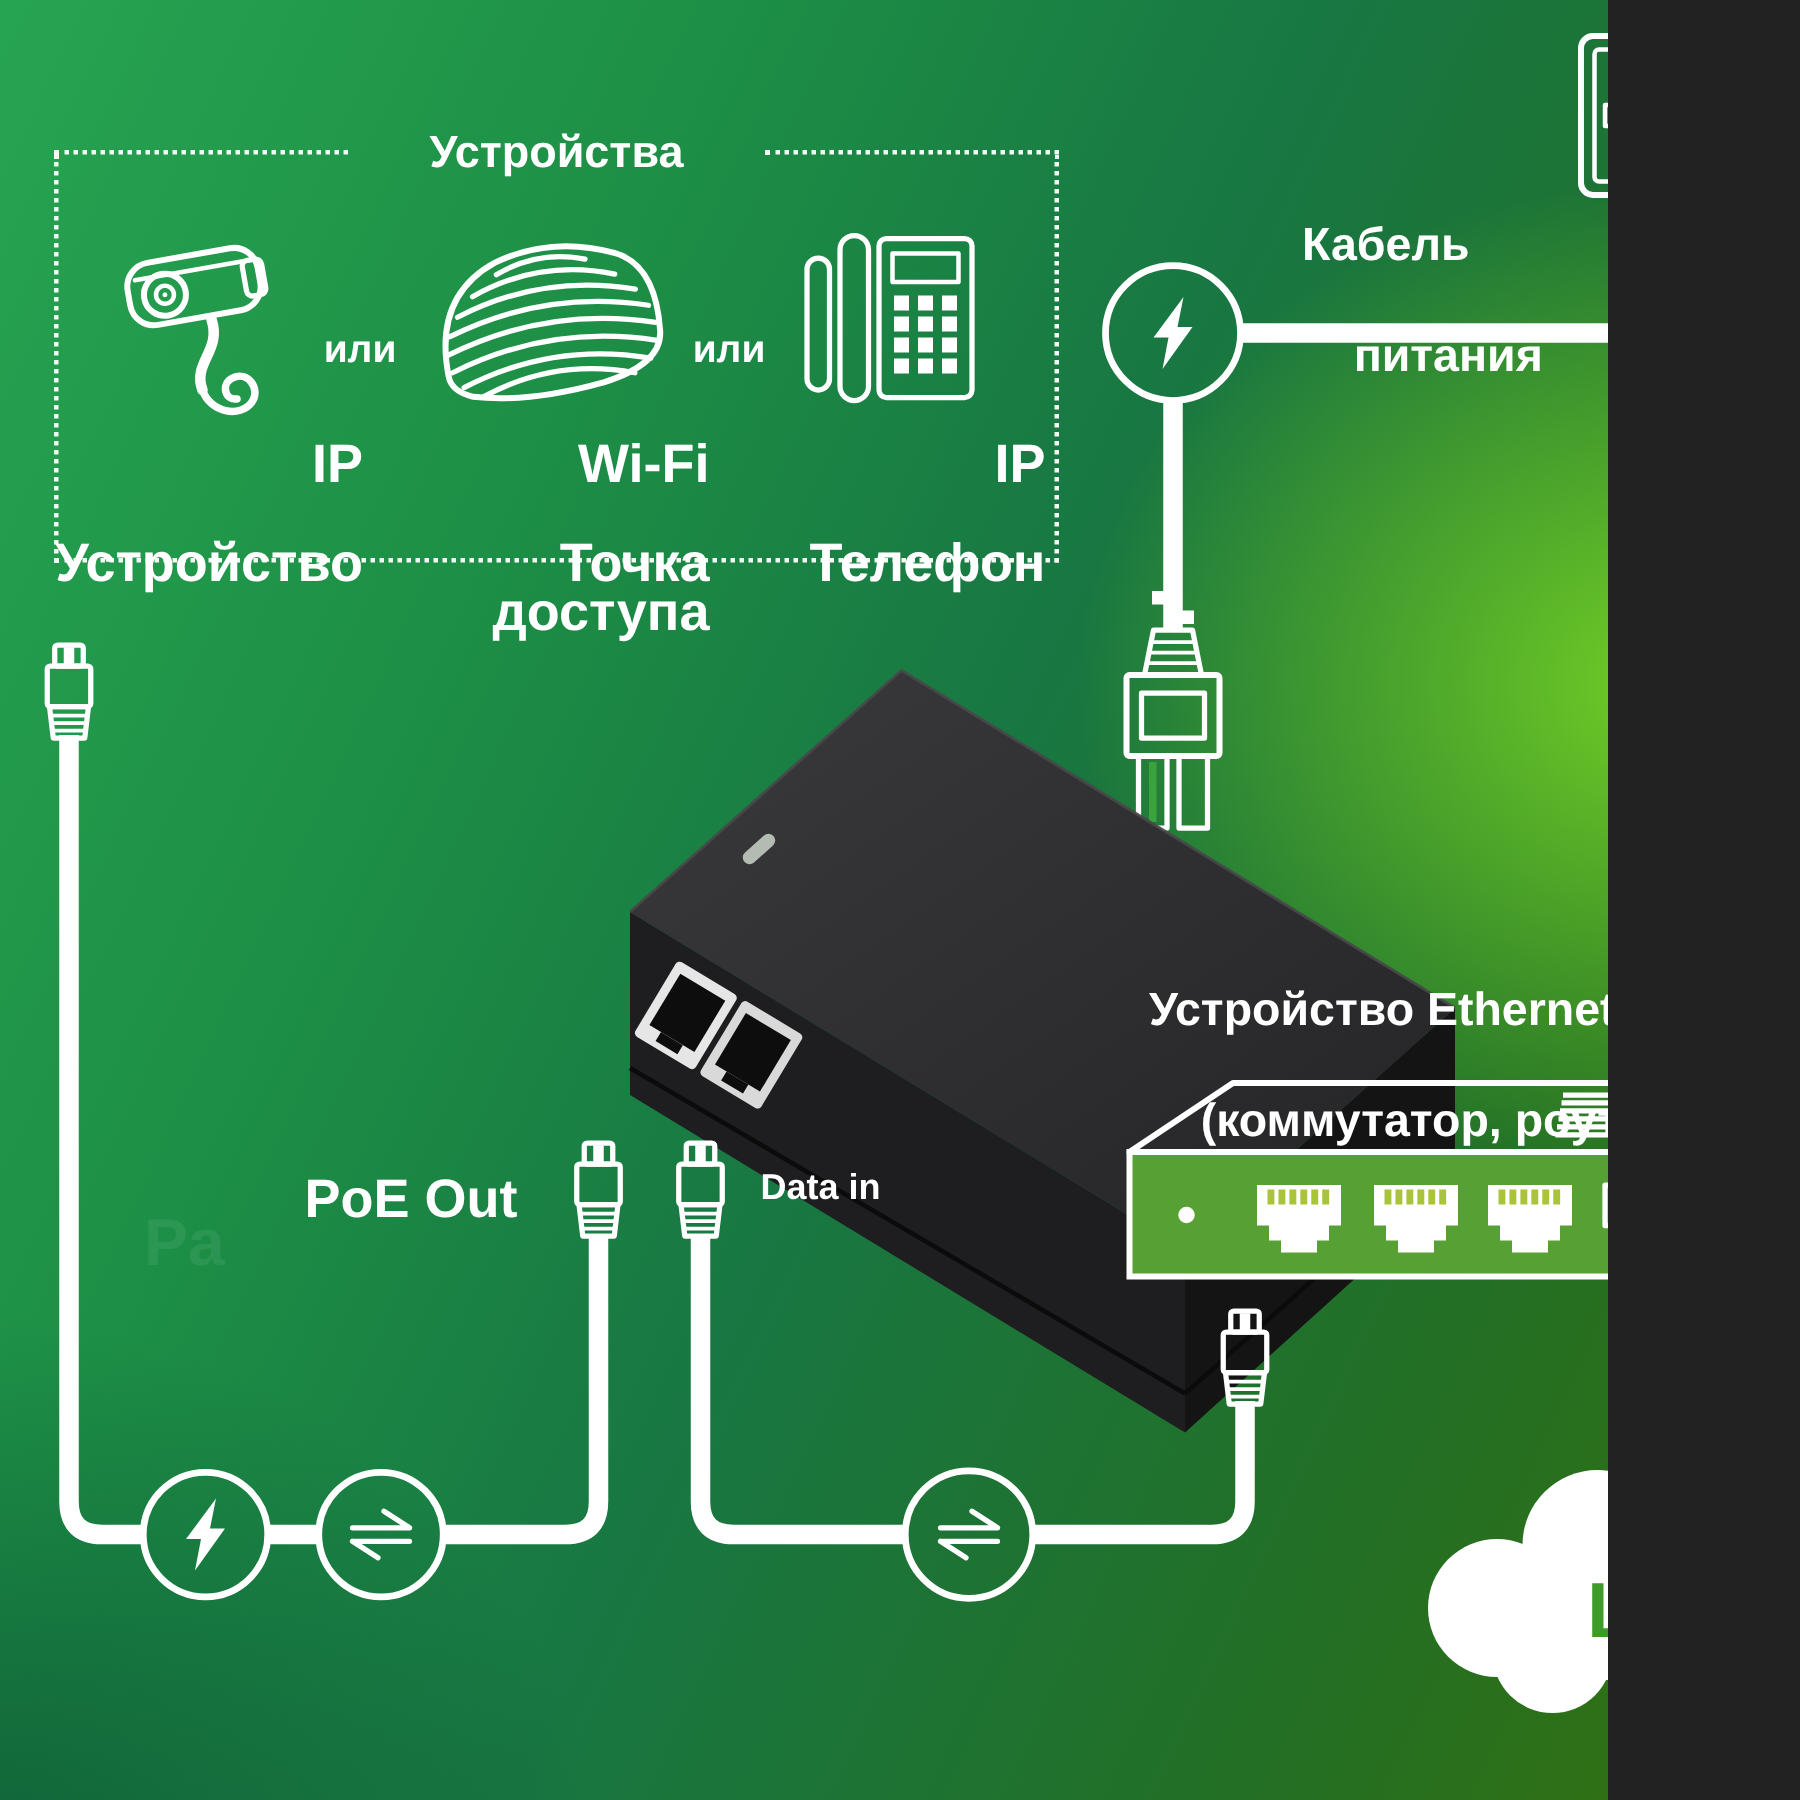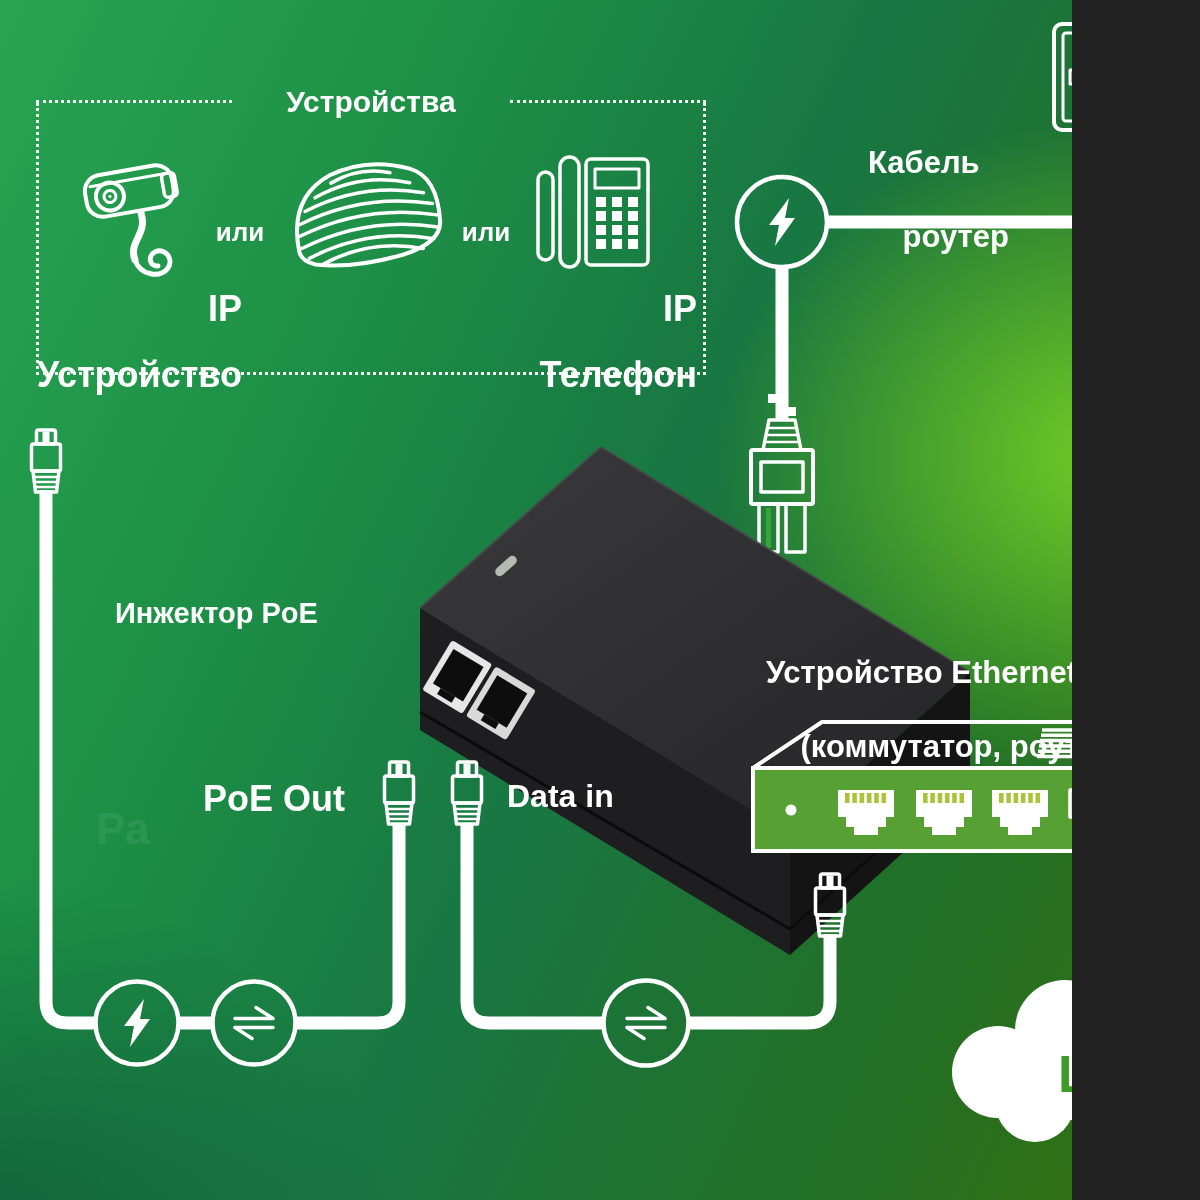--- a/index.html
+++ b/index.html
@@ -246,31 +246,32 @@
     <div class="bt l"></div>
     <div class="bt r"></div>
     <div class="devices-title">Устройства</div>
   </div>
 
   <div class="or-label" style="left:214px;top:217px;width:52px;text-align:center;">или</div>
   <div class="or-label" style="left:460px;top:217px;width:52px;text-align:center;">или</div>
 
   <div class="dev-label" style="left:32px;top:292px;"><span>IP</span><br>
     <span>Устройство</span></div>
+  <div class="dev-label" style="left:263px;top:292px;"><span>Wi-Fi</span><br>
+    <span>Точка доступа</span></div>
   <div class="dev-label" style="left:487px;top:292px;"><span>IP</span><br>
     <span>Телефон</span></div>
 
   <div class="txt" style="left:868px;top:122px;font-size:31px;line-height:37px;margin-top:22px;"><span>Кабель</span><br>
-    <span>роутер</span></div>
-
-  <div class="txt" style="left:115px;top:597px;font-size:29px;">Инжектор PoE</div>
+    <span>питания</span></div>
+
 
   <div class="txt" style="left:203px;top:778px;font-size:36px;">PoE Out</div>
 
-  <div class="txt" style="left:507px;top:778px;font-size:32px;">Data in</div>
+  <div class="txt" style="left:507px;top:778px;font-size:24px;">Data in</div>
 
   <div class="txt center" style="left:766px;top:638px;width:400px;font-size:31px;line-height:37px;"><span>Устройство Ethernet</span><br>
     <span>(коммутатор, роутер и т.д.)</span></div>
 
   <div class="lan-label">LAN</div>
 
   <div class="watermark">Pa</div>
 
 </div>
 

